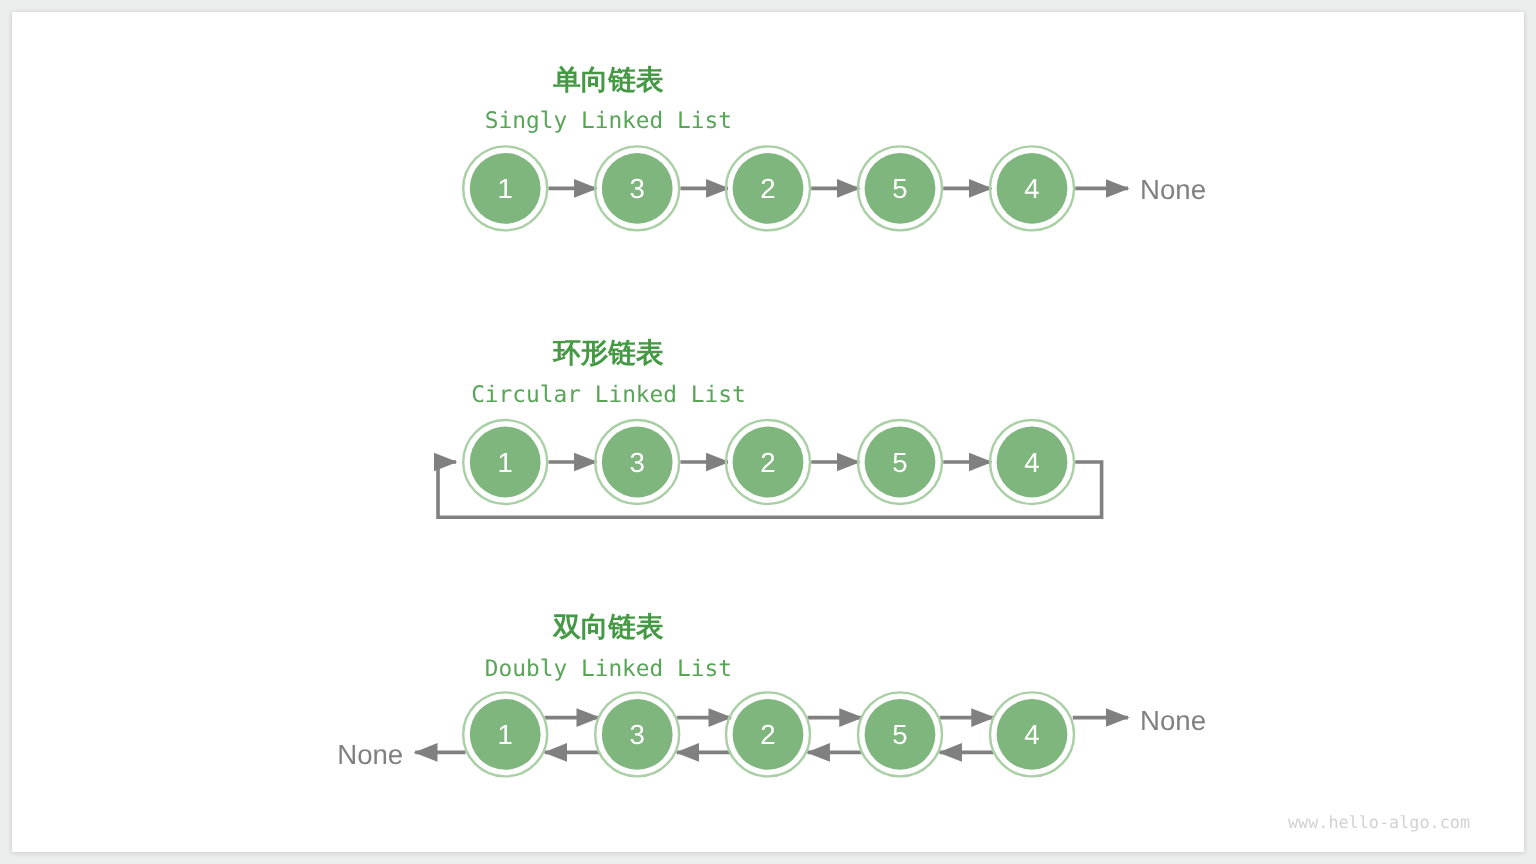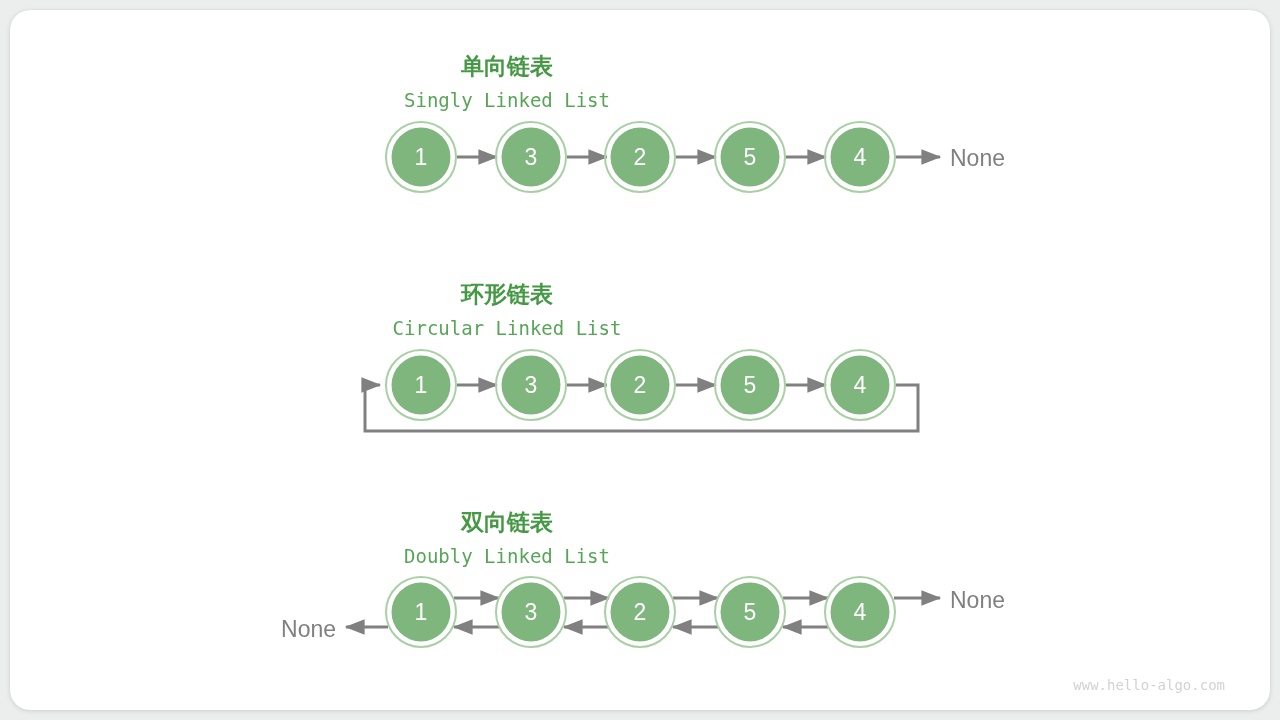--- a/index.html
+++ b/index.html
@@ -13,21 +13,21 @@
     overflow: hidden;
     font-family: "Liberation Sans", sans-serif;
   }
   .canvas {
     position: absolute;
     left: 10px;
     top: 10px;
     width: 1260px;
     height: 700px;
     background: #ffffff;
-    border-radius: 20px;
+    border-radius: 0;
     box-shadow: 0 1px 5px rgba(0,0,0,0.13), 0 0 1px rgba(0,0,0,0.10);
     overflow: hidden;
   }
   .diagram-svg {
     position: absolute;
     left: 0;
     top: 0;
     width: 1260px;
     height: 700px;
     display: block;

